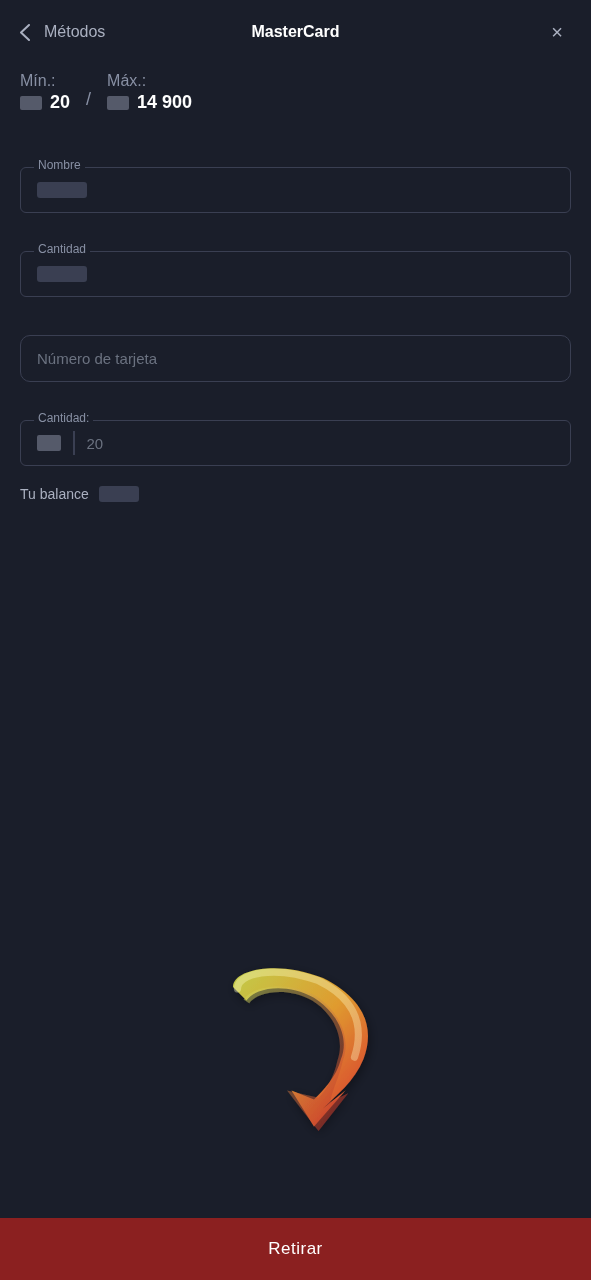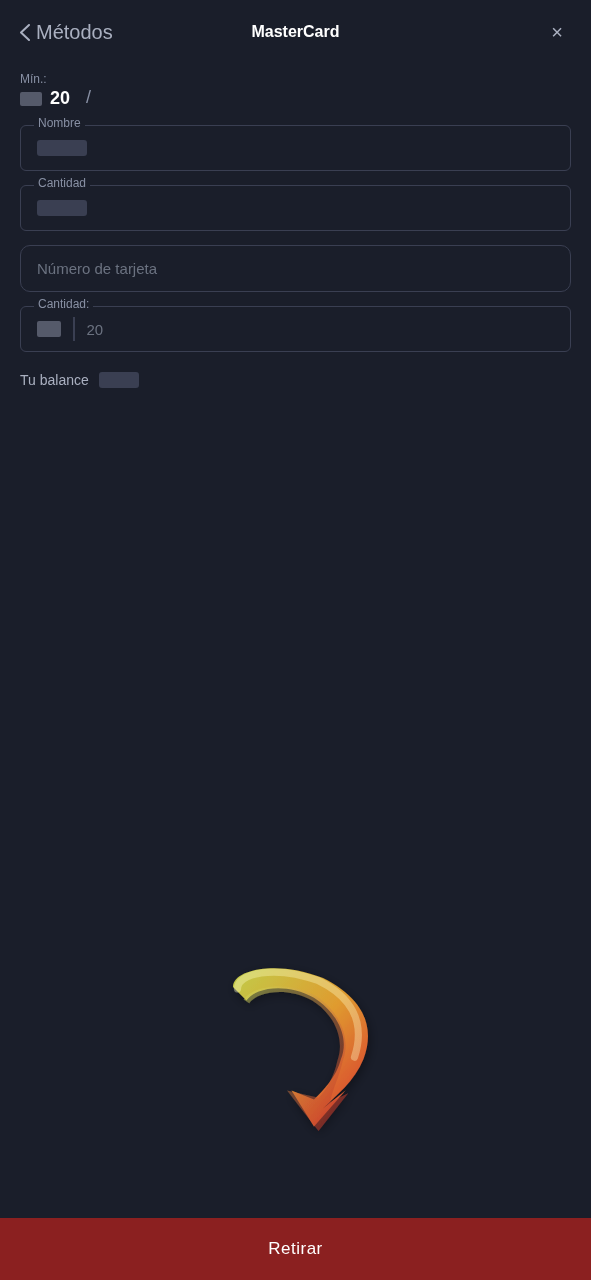--- a/index.html
+++ b/index.html
@@ -23,24 +23,24 @@
       display: flex;
       align-items: center;
       justify-content: space-between;
       padding: 18px 20px;
       position: relative;
     }
 
     .header-back {
       display: flex;
       align-items: center;
-      gap: 6px;
+      gap: 14px;
       cursor: pointer;
       color: #aab0c0;
-      font-size: 20px;
+      font-size: 16px;
     }
 
     .header-title {
       position: absolute;
       left: 50%;
       transform: translateX(-50%);
       font-size: 16px;
       font-weight: 600;
       color: #ffffff;
     }
@@ -63,21 +63,21 @@
       padding: 8px 20px 16px 20px;
       gap: 0;
     }
 
     .minmax-item {
       display: flex;
       flex-direction: column;
     }
 
     .minmax-label {
-      font-size: 12px;
+      font-size: 16px;
       color: #8890a4;
       margin-bottom: 2px;
     }
 
     .minmax-value-row {
       display: flex;
       align-items: center;
       gap: 8px;
     }
 
@@ -104,20 +104,21 @@
 
     
     .form-container {
       padding: 0 20px;
     }
 
     
     .field-group {
       position: relative;
       margin-bottom: 14px;
+      margin-top: 38px;
     }
 
     .field-label {
       position: absolute;
       top: -9px;
       left: 14px;
       background: #1a1e2a;
       padding: 0 4px;
       font-size: 12px;
       color: #8890a4;
@@ -254,20 +255,27 @@
 
 <div class="minmax-row">
   <div class="minmax-item">
     <span class="minmax-label">Mín.:</span>
     <div class="minmax-value-row">
       <span class="minmax-flag"></span>
       <span class="minmax-number">20</span>
     </div>
   </div>
   <span class="minmax-divider">/</span>
+  <div class="minmax-item">
+    <span class="minmax-label">Máx.:</span>
+    <div class="minmax-value-row">
+      <span class="minmax-flag"></span>
+      <span class="minmax-number">14 900</span>
+    </div>
+  </div>
 </div>
 
 <div class="form-container">
 
   <div class="field-group">
     <span class="field-label">Nombre</span>
     <div style="border: 1.5px solid #3a3f52; border-radius: 6px; padding: 14px 16px; display: flex; align-items: center;">
       <span class="redacted"></span>
     </div>
   </div>

